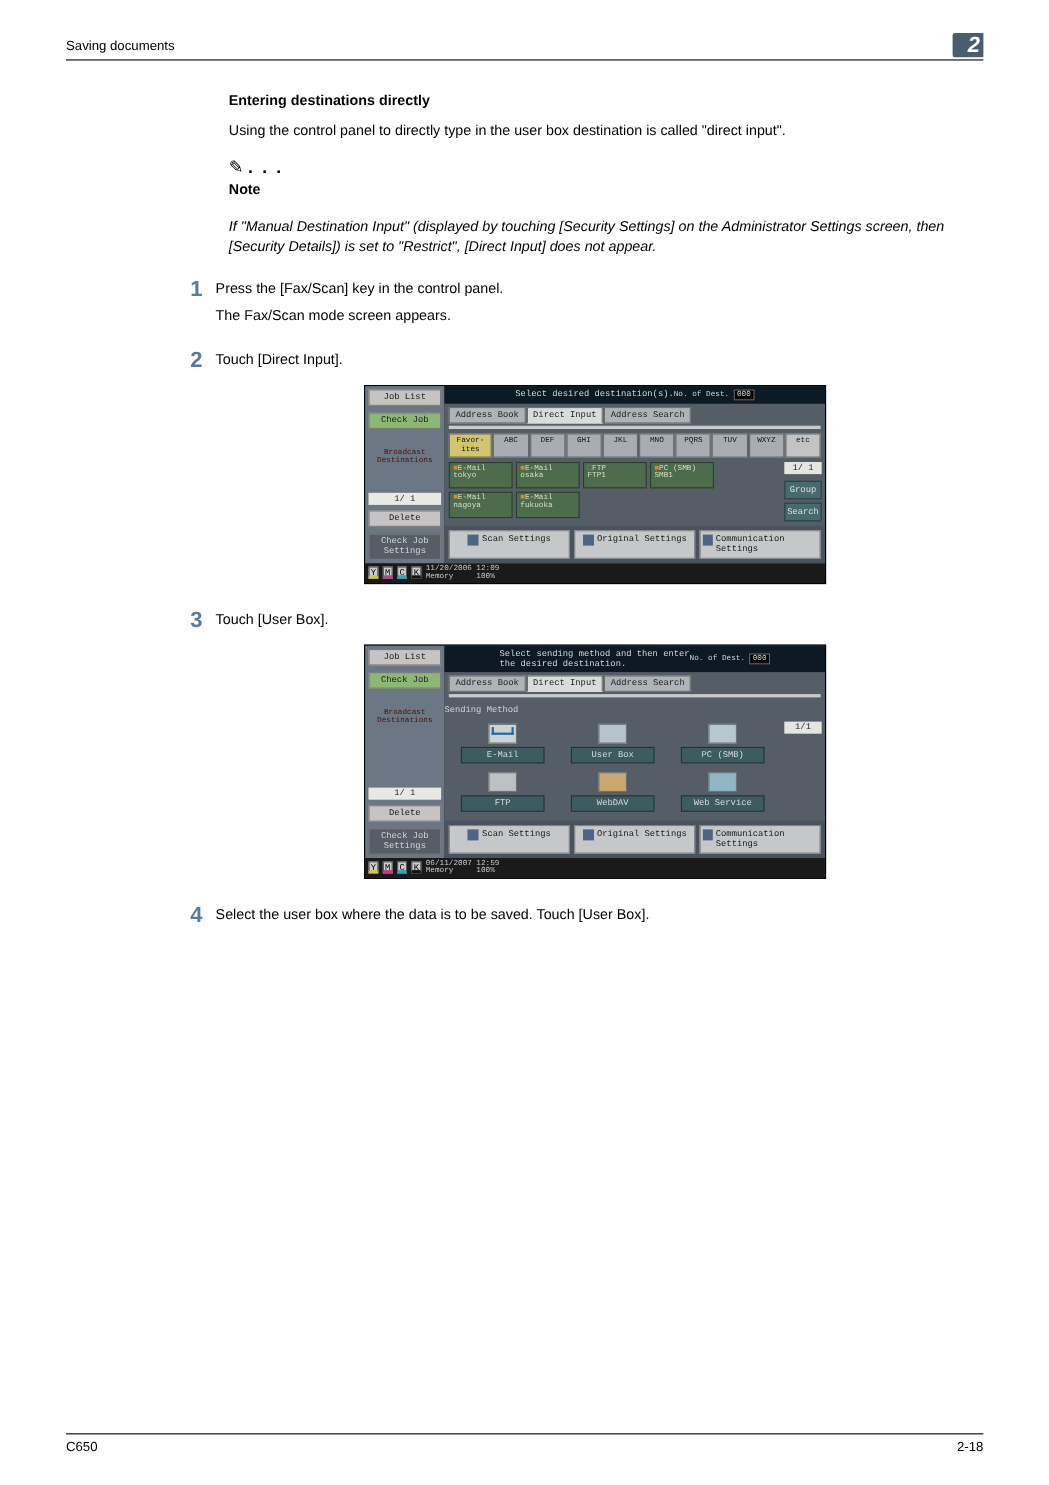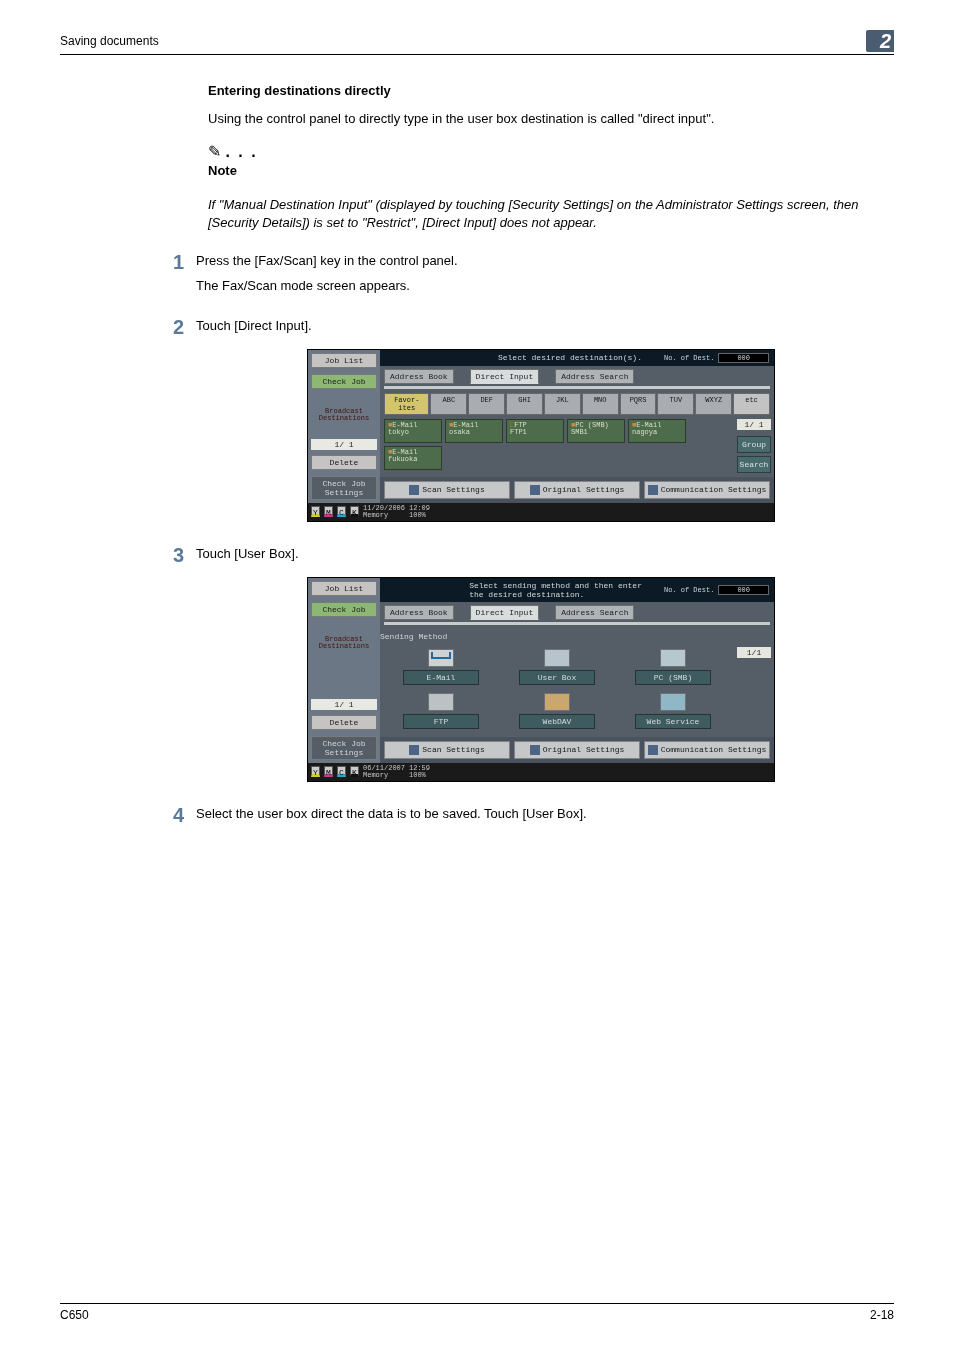--- a/index.html
+++ b/index.html
@@ -16,53 +16,53 @@
   .note-icon { font-size: 16px; }
   .note-dots { font-size: 16px; font-weight: bold; letter-spacing: 2px; }
   .note-label { font-weight: bold; margin-bottom: 18px; }
   .note-text { font-style: italic; line-height: 1.4; }
   .step { display: flex; align-items: flex-start; margin-bottom: 6px; }
   .step-num { width: 40px; margin-left: -52px; font-size: 20px; font-weight: bold; color: #5b7a99; flex-shrink: 0; text-align: right; padding-right: 12px; }
   .step-body { flex: 1; line-height: 1.5; }
   .step-sub { margin: 6px 0 14px 0; }
   .screenshot-wrap { display: flex; justify-content: center; margin: 10px 0 22px 0; }
   
-  .shot { width: 468px; background:#2c3440; font-family: "Courier New", monospace; font-size:8px; color:#cfd6dd; border:1px solid #000; }
+  .shot { width: 420px; background:#2c3440; font-family: "Courier New", monospace; font-size:8px; color:#cfd6dd; border:1px solid #000; }
   .shot-row { display:flex; }
   .sidecol { width:72px; background:#6b7784; display:flex; flex-direction:column; }
   .side-btn { background:#c6c4c2; color:#1a1a1a; margin:3px 3px; padding:2px 0; font-size:8px; text-align:center; border:1px solid #7a7a7a; }
   .side-btn.green { background:#8db874; }
   .side-btn.dark { background:#555d66; color:#d5d5d5; }
   .side-txt { color:#43140b; font-size:7px; text-align:center; margin:2px 0; line-height:1; }
   .side-spacer { flex:1; }
   .side-page { background:#e9e9e4; color:#222; margin:2px 3px; font-size:8px; text-align:center; padding:1px 0;}
   .maincol { flex:1; background:#555d66; display:flex; flex-direction:column; padding:0; }
-  .mc-toprow { display:flex; justify-content:flex-end; align-items:center; background:#0b1a24; padding:3px 5px;gap:22px; }
+  .mc-toprow { display:flex; justify-content:center; align-items:center; background:#0b1a24; padding:3px 5px; }
   .mc-title { color:#d0d9dc; font-size:8px; }
   .mc-dest { display:flex; align-items:center; gap:4px; color:#d0d9dc; font-size:7px; }
-  .mc-dest .count { background:#000; padding:0 18px; border:1px solid #666; min-width:18px; display:inline-block; text-align:right;}
-  .tabbar { display:flex; gap:16px; padding:3px 4px 0 4px; }
+  .mc-dest .count { background:#000; padding:0 2px; border:1px solid #666; min-width:18px; display:inline-block; text-align:right;}
+  .tabbar { display:flex; gap:1px; padding:3px 4px 0 4px; }
   .tab { background:#aeb3b6; color:#1d1d1d; font-size:8px; padding:2px 5px; border:1px solid #6d6d6d; }
   .tab.sel { background:#d9dcdc; border-bottom:1px solid #d9dcdc; }
   .divbar { height:3px; background:#c8cacc; margin:2px 4px 4px 4px; }
   
   .letterbar { display:flex; gap:1px; padding:0 4px; }
   .lk { background:#a9adb1; color:#131313; font-size:7px; padding:2px 3px; flex:1; text-align:center; border:1px solid #66696d;}
   .lk.fav { background:#d2c56d; flex:1.3;}
   .lk.etc { background:#c3c3c3; }
   .cards { display:flex; flex-wrap:wrap; gap:3px; padding:4px; }
   .card { width:58px; height:24px; background:#4d6c4b; color:#d9dfc9; font-size:7px; padding:2px 3px; border:1px solid #2b3d2a; line-height:1; }
   .card .dot { color:#d08a3a; }
   .rightcol { width:40px; display:flex; flex-direction:column; gap:3px; padding:4px 3px; }
   .rc-page { background:#e6e6e0; color:#222; font-size:8px; text-align:center; padding:1px 0; }
   .rc-btn { background:#486a6d; color:#d8e1e0; font-size:8px; text-align:center; padding:3px 0; border:1px solid #2a3d3f; }
   .mc-midrow { display:flex; }
   .mc-midrow .cards-area{ flex:1; }
   .bottombar { display:flex; gap:4px; padding:4px; background:#4a535d; }
-  .bbtn { flex:1; background:#c5c7c8; color:#171717; font-size:8px; display:flex; align-items:center; justify-content:center; gap:3px; padding:3px 2px; border:1px solid #808285; }
+  .bbtn { flex:1; background:#c5c7c8; color:#171717; font-size:8px; display:flex; align-items:flex-start; justify-content:center; gap:3px; padding:3px 2px; border:1px solid #808285; }
   .bbtn .ico { width:10px; height:10px; background:#4d6585; }
   .statusbar { display:flex; align-items:center; background:#1a1a1a; padding:2px 3px; gap:4px; }
   .toner { width:9px; height:11px; background:#ccc; font-size:8px; color:#000; text-align:center; line-height:11px; border:1px solid #555;}
   .toner.y{ border-bottom:3px solid #d7c83a;} .toner.m{ border-bottom:3px solid #c23a8a;} .toner.c{ border-bottom:3px solid #2aa6c2;} .toner.k{ border-bottom:3px solid #111;}
   .stat-txt { color:#c8c8c8; font-size:7px; line-height:1; }
   
   .smtitle { color:#d0d5d8; font-size:8px; padding:3px 0 2px 0; }
   .smgrid-wrap { display:flex; }
   .smgrid { flex:1; display:grid; grid-template-columns:repeat(3,1fr); gap:8px 10px; padding:6px 8px 8px 8px; }
   .smcell { display:flex; flex-direction:column; align-items:center; gap:3px; }
@@ -299,21 +299,21 @@
           <div class="stat-txt"><span>06/11/2007</span><br><span>Memory</span></div>
           <div class="stat-txt"><span>12:59</span><br><span>100%</span></div>
         </div>
       </div>
     </div>
 
 
     <div class="step">
       <div class="step-num">4</div>
       <div class="step-body">
-        <span>Select the user box direct the data is to be saved. Touch [User Box].</span>
+        <span>Select the user box where the data is to be saved. Touch [User Box].</span>
       </div>
     </div>
 
   </div>
 
   <div class="footer">
     <span>C650</span>
     <span>2-18</span>
   </div>
 </div>

